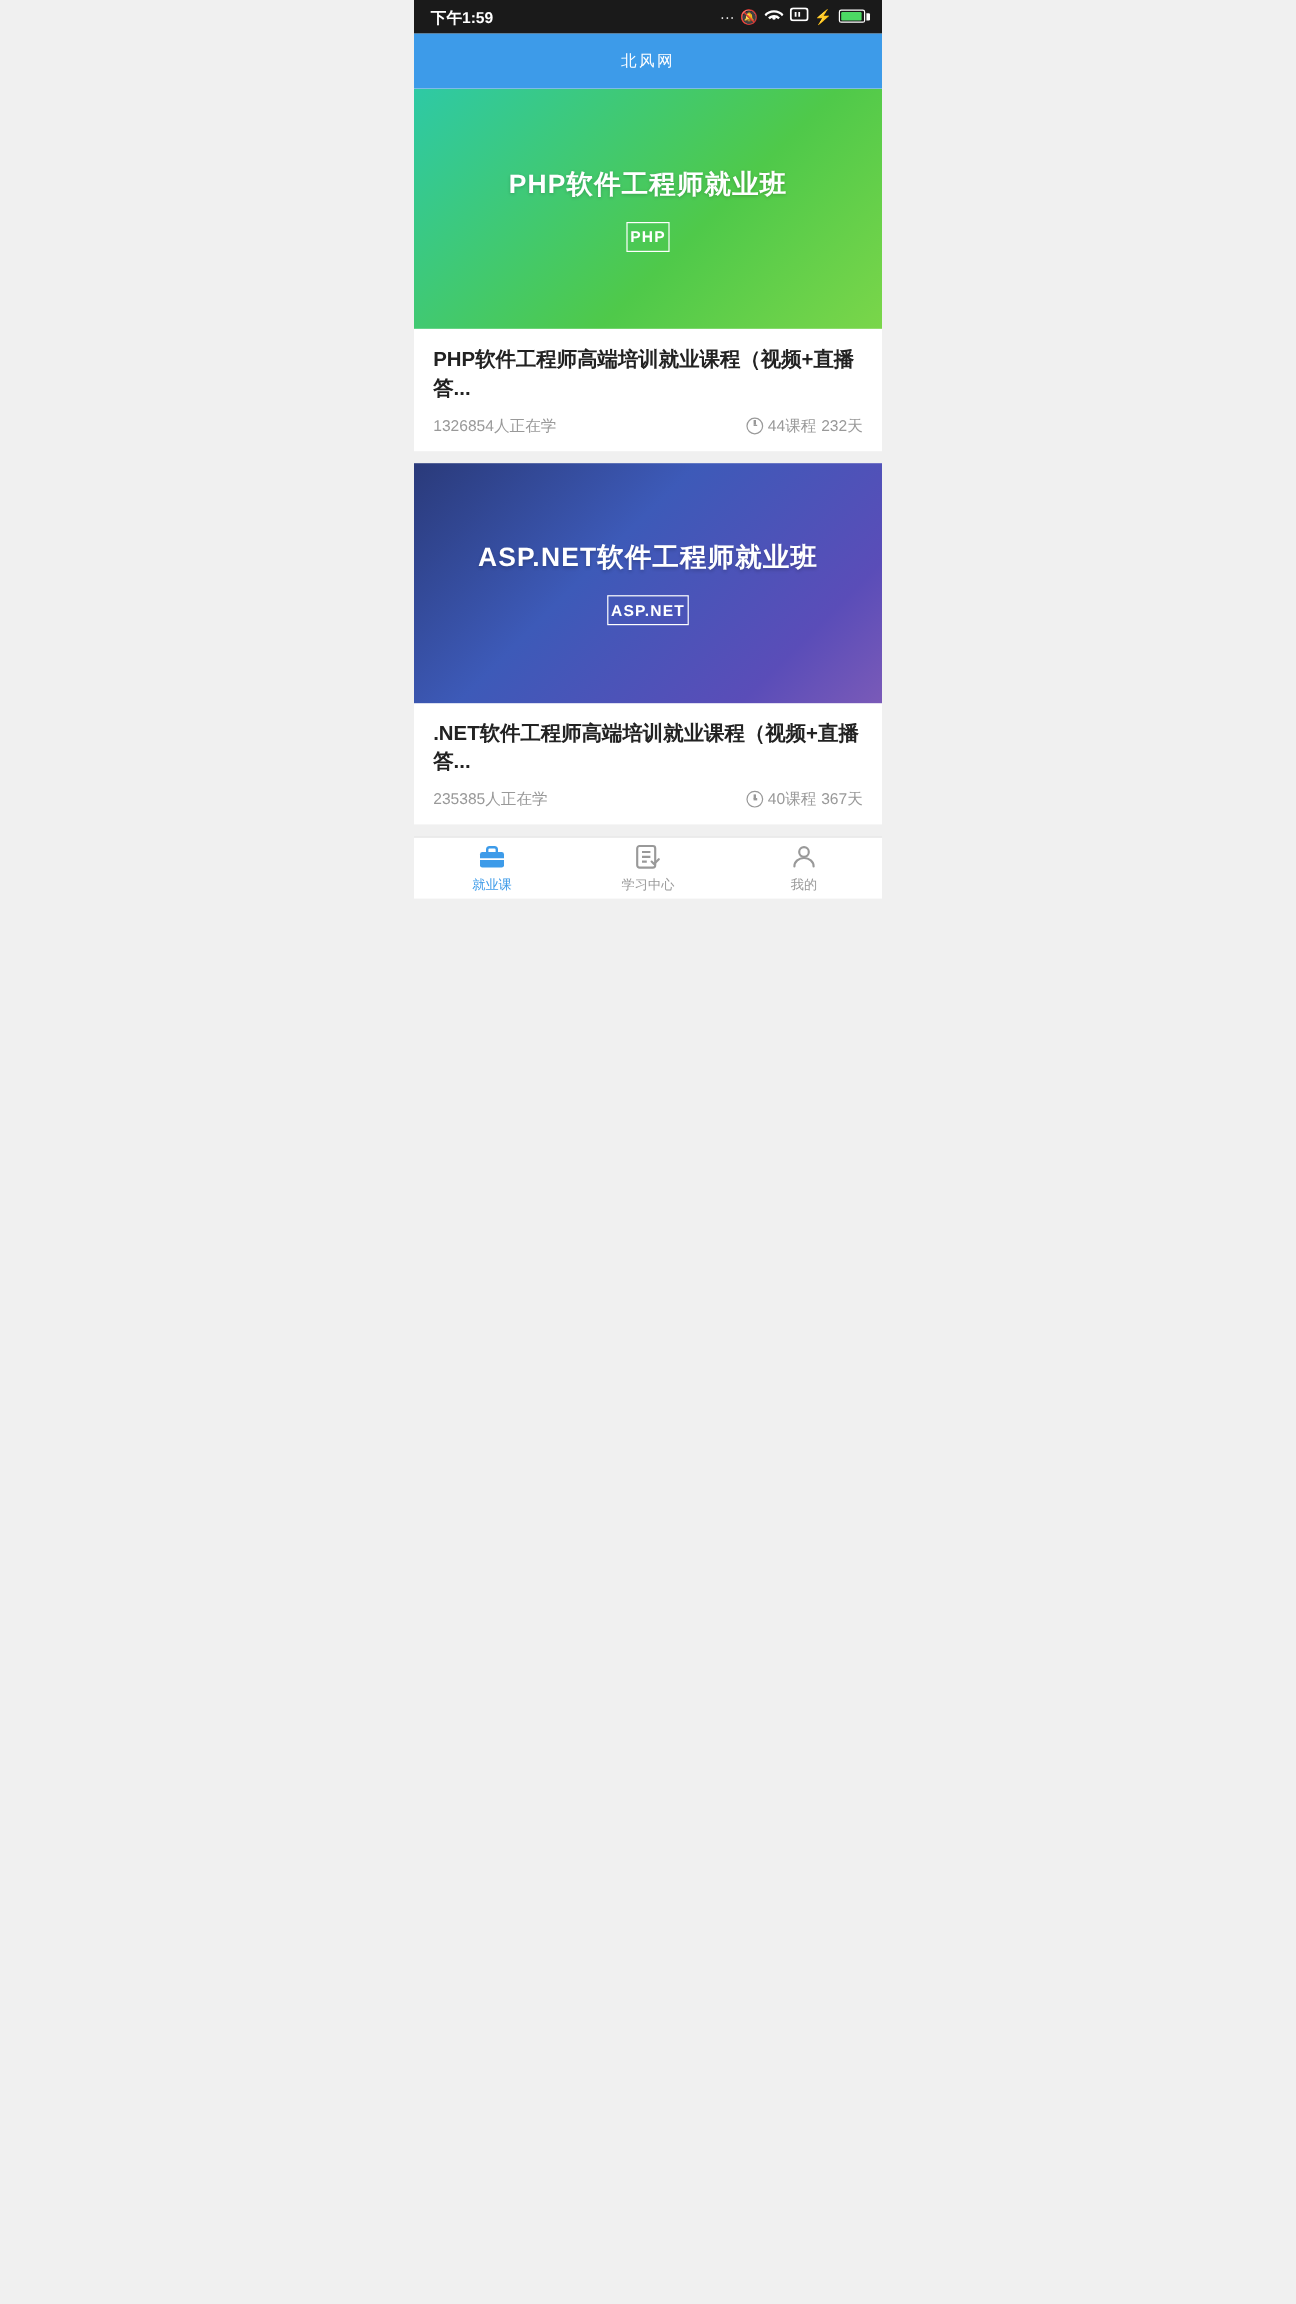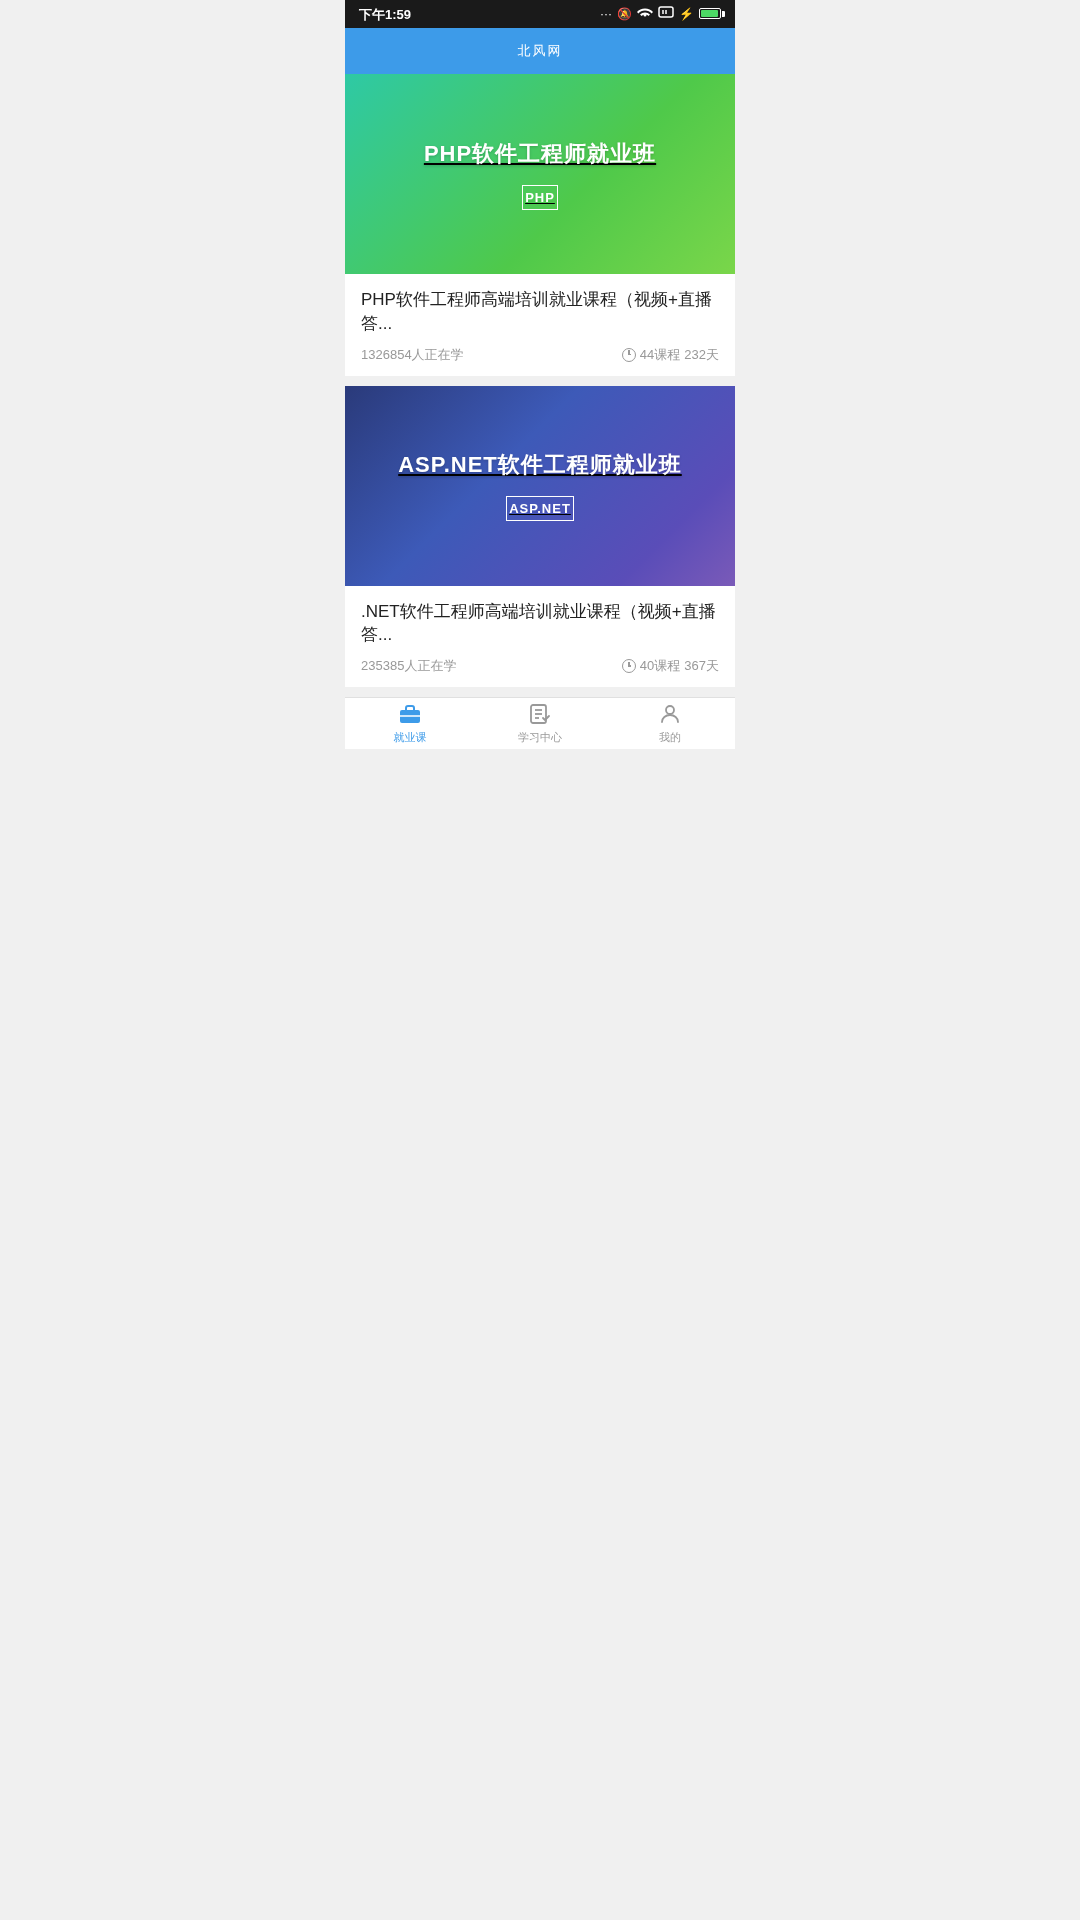--- a/index.html
+++ b/index.html
@@ -88,21 +88,20 @@
     }
 
     .course-banner {
       width: 100%;
       height: 200px;
       display: flex;
       flex-direction: column;
       align-items: center;
       justify-content: center;
       gap: 16px;
-      text-decoration: underline;
     }
 
     .course-banner-title {
       color: white;
       font-size: 22px;
       font-weight: 600;
       letter-spacing: 1px;
       text-shadow: 0 1px 3px rgba(0,0,0,0.2);
     }
 
@@ -126,21 +125,21 @@
       background: linear-gradient(135deg, #2a3a7a 0%, #3d5ab8 40%, #5a4db8 80%, #7a5ab8 100%);
     }
 
     .course-info {
       padding: 14px 16px 12px;
     }
 
     .course-name {
       font-size: 17px;
       color: #222;
-      font-weight: 400;
+      font-weight: 700;
       margin-bottom: 10px;
       line-height: 1.4;
     }
 
     .course-meta {
       display: flex;
       justify-content: space-between;
       align-items: flex-end;
       color: #999;
       font-size: 13px;

